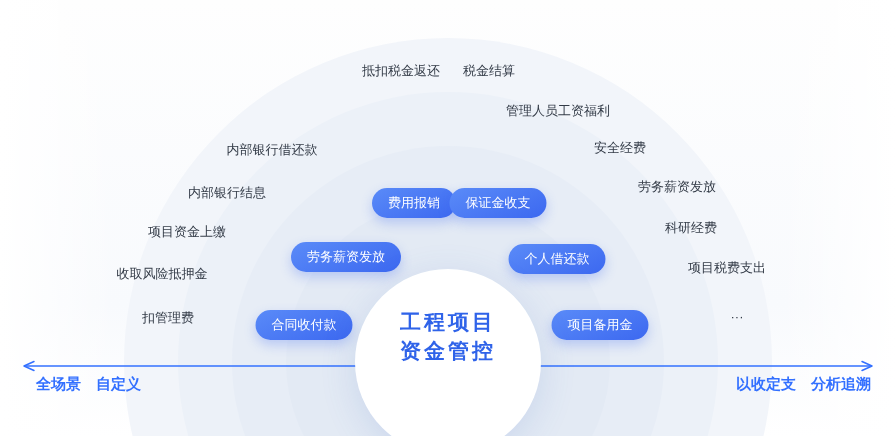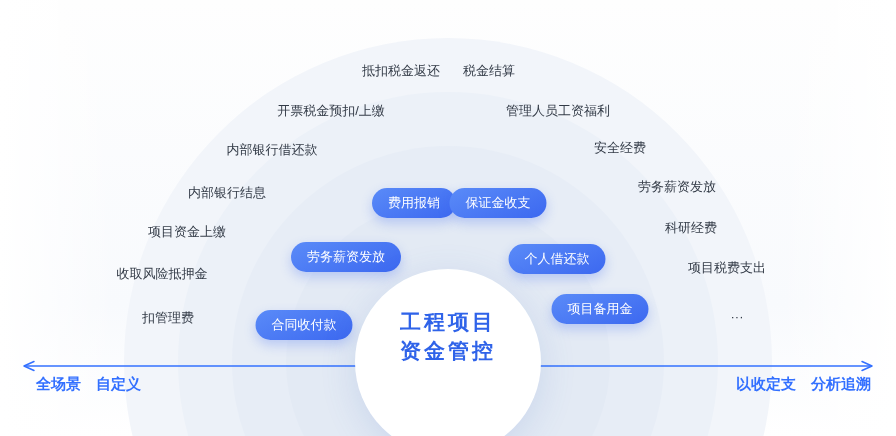--- a/index.html
+++ b/index.html
@@ -110,41 +110,40 @@
   <div class="ring r4"></div>
   <div class="edge-fade"></div>
 
   <svg class="axis-arrow" width="860" height="14" viewBox="0 0 860 14" fill="none">
     <line x1="7" y1="7" x2="853" y2="7" style="stroke: var(--accent, #3370ff);" stroke-width="1.5"></line>
     <path d="M16 2.5 L6 7 L16 11.5" style="stroke: var(--accent, #3370ff);" stroke-width="1.5" fill="none" stroke-linecap="round" stroke-linejoin="round"></path>
     <path d="M844 2.5 L854 7 L844 11.5" style="stroke: var(--accent, #3370ff);" stroke-width="1.5" fill="none" stroke-linecap="round" stroke-linejoin="round"></path>
   </svg>
 
   <div class="arc-label" style="left:401px; top:71px;">抵扣税金返还</div>
-  <div class="arc-label" style="left:331px; top:111px;">开票税金预扣/上缴</div>
   <div class="arc-label" style="left:272px; top:150px;">内部银行借还款</div>
   <div class="arc-label" style="left:227px; top:193px;">内部银行结息</div>
   <div class="arc-label" style="left:187px; top:232px;text-align:right;">项目资金上缴</div>
   <div class="arc-label" style="left:162px; top:274px;">收取风险抵押金</div>
   <div class="arc-label" style="left:152px; top:318px;margin-left:16px;">扣管理费</div>
 
   <div class="arc-label" style="left:489px; top:71px;">税金结算</div>
   <div class="arc-label" style="left:558px; top:111px;">管理人员工资福利</div>
   <div class="arc-label" style="left:620px; top:148px;">安全经费</div>
   <div class="arc-label" style="left:677px; top:187px;">劳务薪资发放</div>
   <div class="arc-label" style="left:691px; top:228px;">科研经费</div>
   <div class="arc-label" style="left:727px; top:268px;">项目税费支出</div>
   <div class="arc-label" style="left:737px; top:316px;">···</div>
 
   <div class="pill" style="left:414px; top:203px;">费用报销</div>
   <div class="pill" style="left:498px; top:203px;">保证金收支</div>
   <div class="pill" style="left:346px; top:257px;">劳务薪资发放</div>
   <div class="pill" style="left:557px; top:259px;">个人借还款</div>
   <div class="pill" style="left:304px; top:325px;">合同收付款</div>
-  <div class="pill" style="left:600px; top:309px;">项目备用金</div>
+  <div class="pill" style="left:600px; top:325px;">项目备用金</div>
 
   <div class="center-circle">
     <div class="center-title">
       <div>工程项目</div>
       <div>资金管控</div>
     </div>
   </div>
 
   <div class="footer-label left">
     <span>全场景</span>

